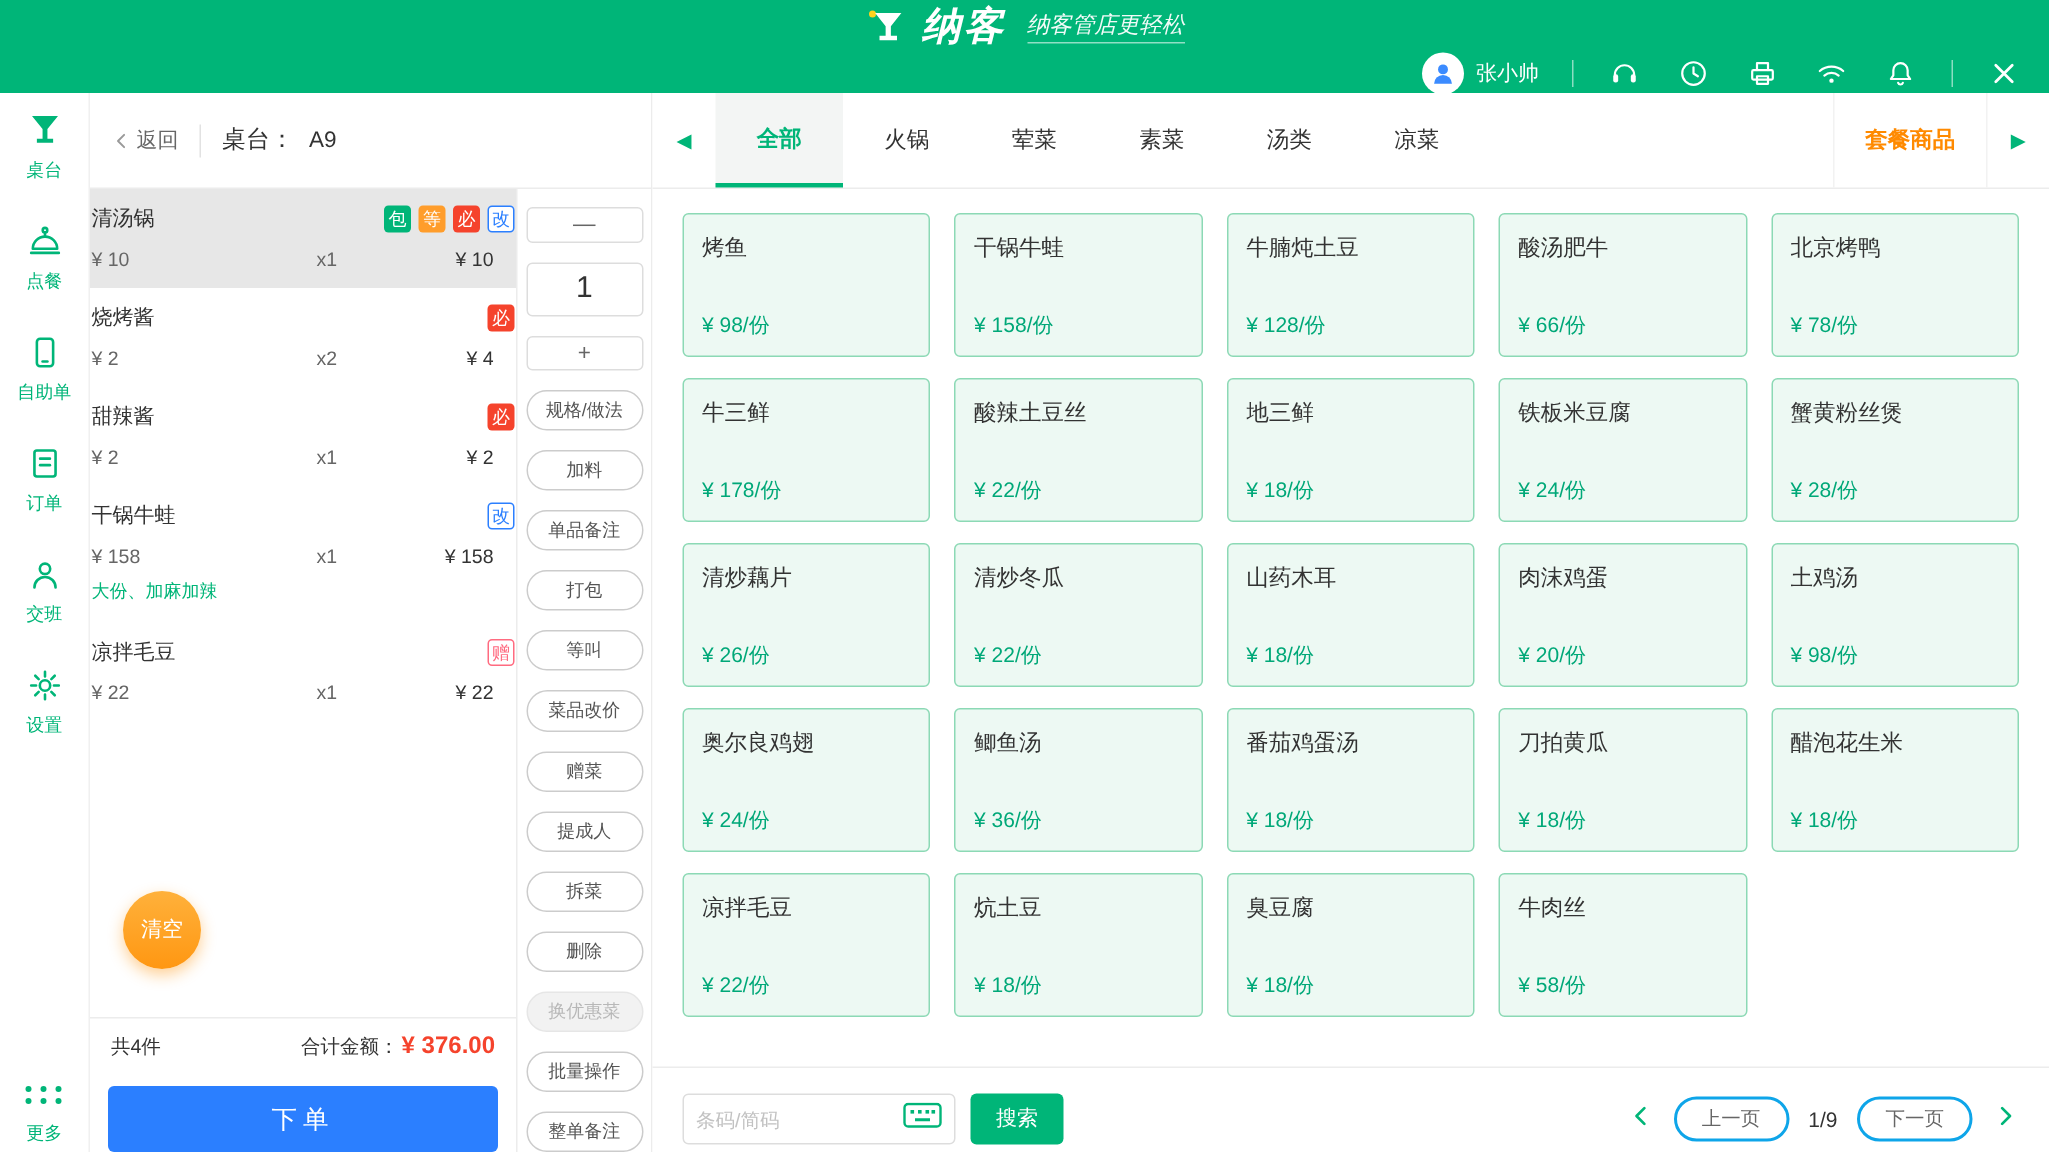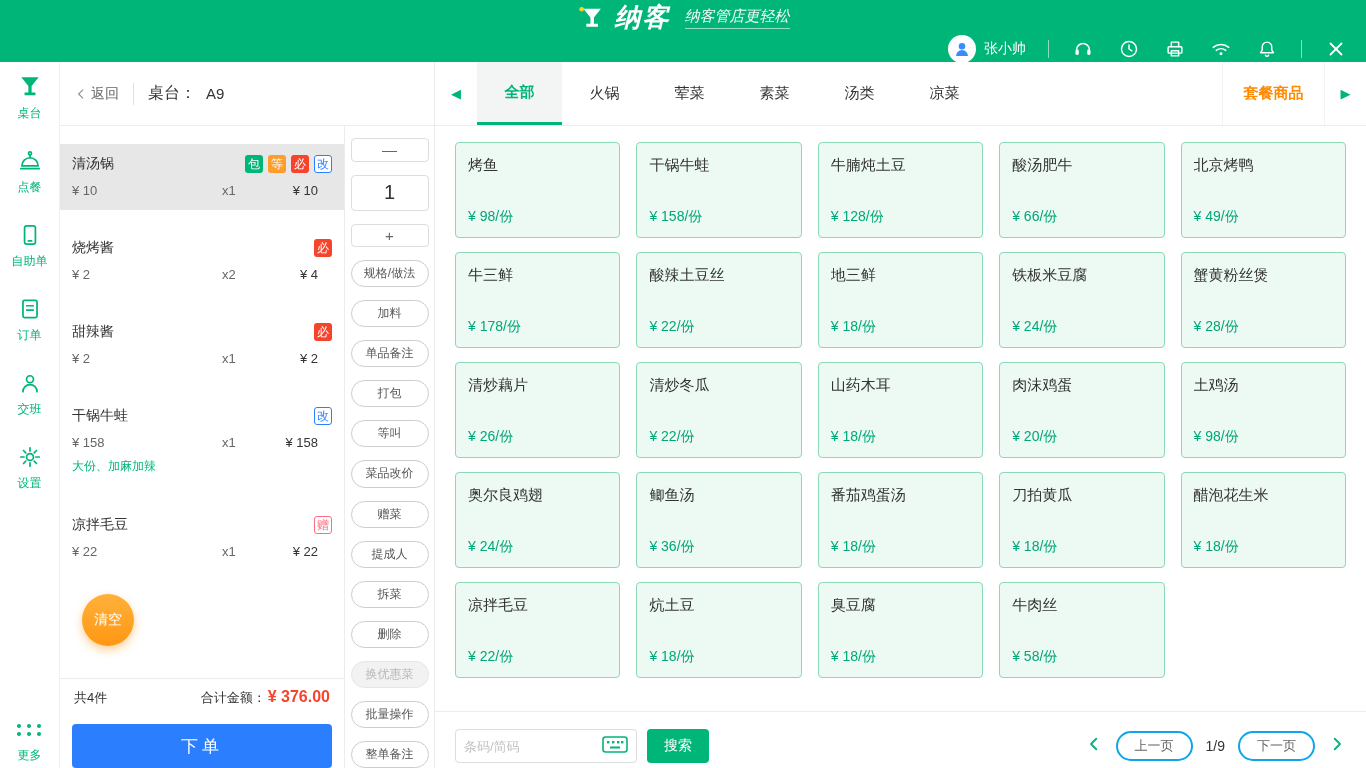--- a/index.html
+++ b/index.html
@@ -36,21 +36,21 @@
   .left-region { width:375px; background:#fff; display:flex; flex-direction:column; border-right:1px solid #ececec; flex-shrink:0; }
   .left-header { height:64px; display:flex; align-items:center; padding:0 14px; border-bottom:1px solid #ececec; flex-shrink:0; }
   .back { display:flex; align-items:center; gap:3px; color:#666; font-size:14px; }
   .header-div { width:1px; height:22px; background:#e2e2e2; margin:0 14px; }
   .table-label { font-size:16px; color:#333; }
   .table-name { font-size:15px; color:#333; margin-left:10px; }
   .left-body { flex:1; display:flex; min-height:0; }
 
   .order-panel { width:285px; display:flex; flex-direction:column; border-right:1px solid #ececec; min-height:0; }
   .order-list { flex:1; overflow:hidden; position:relative; }
-  .order-item { padding:11px 12px 12px;margin-top:18px; }
+  .order-item { padding:11px 1px 12px; }
   .order-item.selected { background:#e7e7e7; }
   .oi-row1 { display:flex; align-items:center; }
   .oi-name { font-size:14px; color:#333; }
   .oi-badges { margin-left:auto; display:flex; gap:5px; }
   .badge { min-width:18px; height:18px; padding:0 2px; border-radius:3px; font-size:12px; display:flex; align-items:center; justify-content:center; line-height:1; }
   .badge-green  { background:#00b578; color:#fff; }
   .badge-orange { background:#ff9d2b; color:#fff; }
   .badge-red    { background:#f5432c; color:#fff; }
   .badge-blue   { background:#fff; color:#2b7fff; border:1px solid #2b7fff; }
   .badge-pink   { background:#fff; color:#ff6b80; border:1px solid #ff6b80; }
@@ -375,21 +375,21 @@
       <div class="menu-card" data-interactable="true">
         <div class="menu-name" data-interactable="false">牛腩炖土豆</div>
         <div class="menu-price" data-interactable="false">¥ 128/份</div>
       </div>
       <div class="menu-card" data-interactable="true">
         <div class="menu-name" data-interactable="false">酸汤肥牛</div>
         <div class="menu-price" data-interactable="false">¥ 66/份</div>
       </div>
       <div class="menu-card" data-interactable="true">
         <div class="menu-name" data-interactable="false">北京烤鸭</div>
-        <div class="menu-price" data-interactable="false">¥ 49/份</div>
+        <div class="menu-price" data-interactable="false">¥ 78/份</div>
       </div>
       <div class="menu-card" data-interactable="true">
         <div class="menu-name" data-interactable="false">牛三鲜</div>
         <div class="menu-price" data-interactable="false">¥ 178/份</div>
       </div>
       <div class="menu-card" data-interactable="true">
         <div class="menu-name" data-interactable="false">酸辣土豆丝</div>
         <div class="menu-price" data-interactable="false">¥ 22/份</div>
       </div>
       <div class="menu-card" data-interactable="true">

